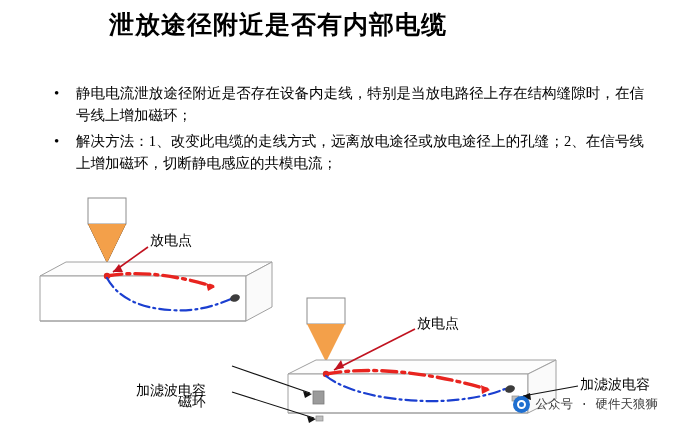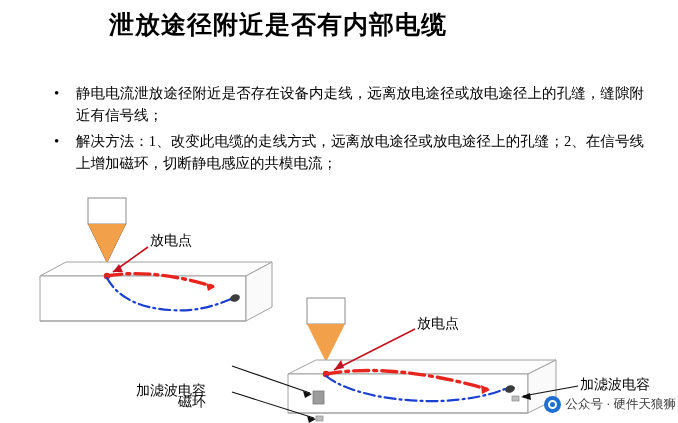--- a/index.html
+++ b/index.html
@@ -70,25 +70,25 @@
   }
   .label {
     position: absolute;
     font-family: Liberation Serif, serif;
     font-size: 14px;
     color: #000000;
     white-space: nowrap;
   }
   .watermark {
     position: absolute;
-    right: 2px;
+    right: 20px;
     bottom: 10px;
     display: flex;
     align-items: center;
-    font-family: Liberation Serif, serif;
+    font-family: Liberation Mono, monospace;
     font-size: 12.5px;
     color: #3c3c3c;
   }
   .wm-logo {
     width: 17px;
     height: 17px;
     border-radius: 50%;
     background: #1f6fd0;
     margin-right: 5px;
     position: relative;
@@ -108,21 +108,21 @@
 </head>
 <body>
 
 <div class="slide">
 
   <div class="title">泄放途径附近是否有内部电缆</div>
 
   <div class="bullets">
     <div class="bullet">
       <span class="dot">•</span>
-      <span class="btext">静电电流泄放途径附近是否存在设备内走线，远离放电途径或放电途径上的孔缝，缝隙附近有信号线；</span>
+      <span class="btext">静电电流泄放途径附近是否存在设备内走线，特别是当放电路径上存在结构缝隙时，在信号线上增加磁环；</span>
     </div>
     <div class="bullet">
       <span class="dot">•</span>
       <span class="btext">解决方法：1、改变此电缆的走线方式，远离放电途径或放电途径上的孔缝；2、在信号线上增加磁环，切断静电感应的共模电流；</span>
     </div>
   </div>
 
   <div class="figures">
 
     <svg width="678" height="233" viewBox="0 0 678 233" style="position:absolute;left:0;top:0;">

